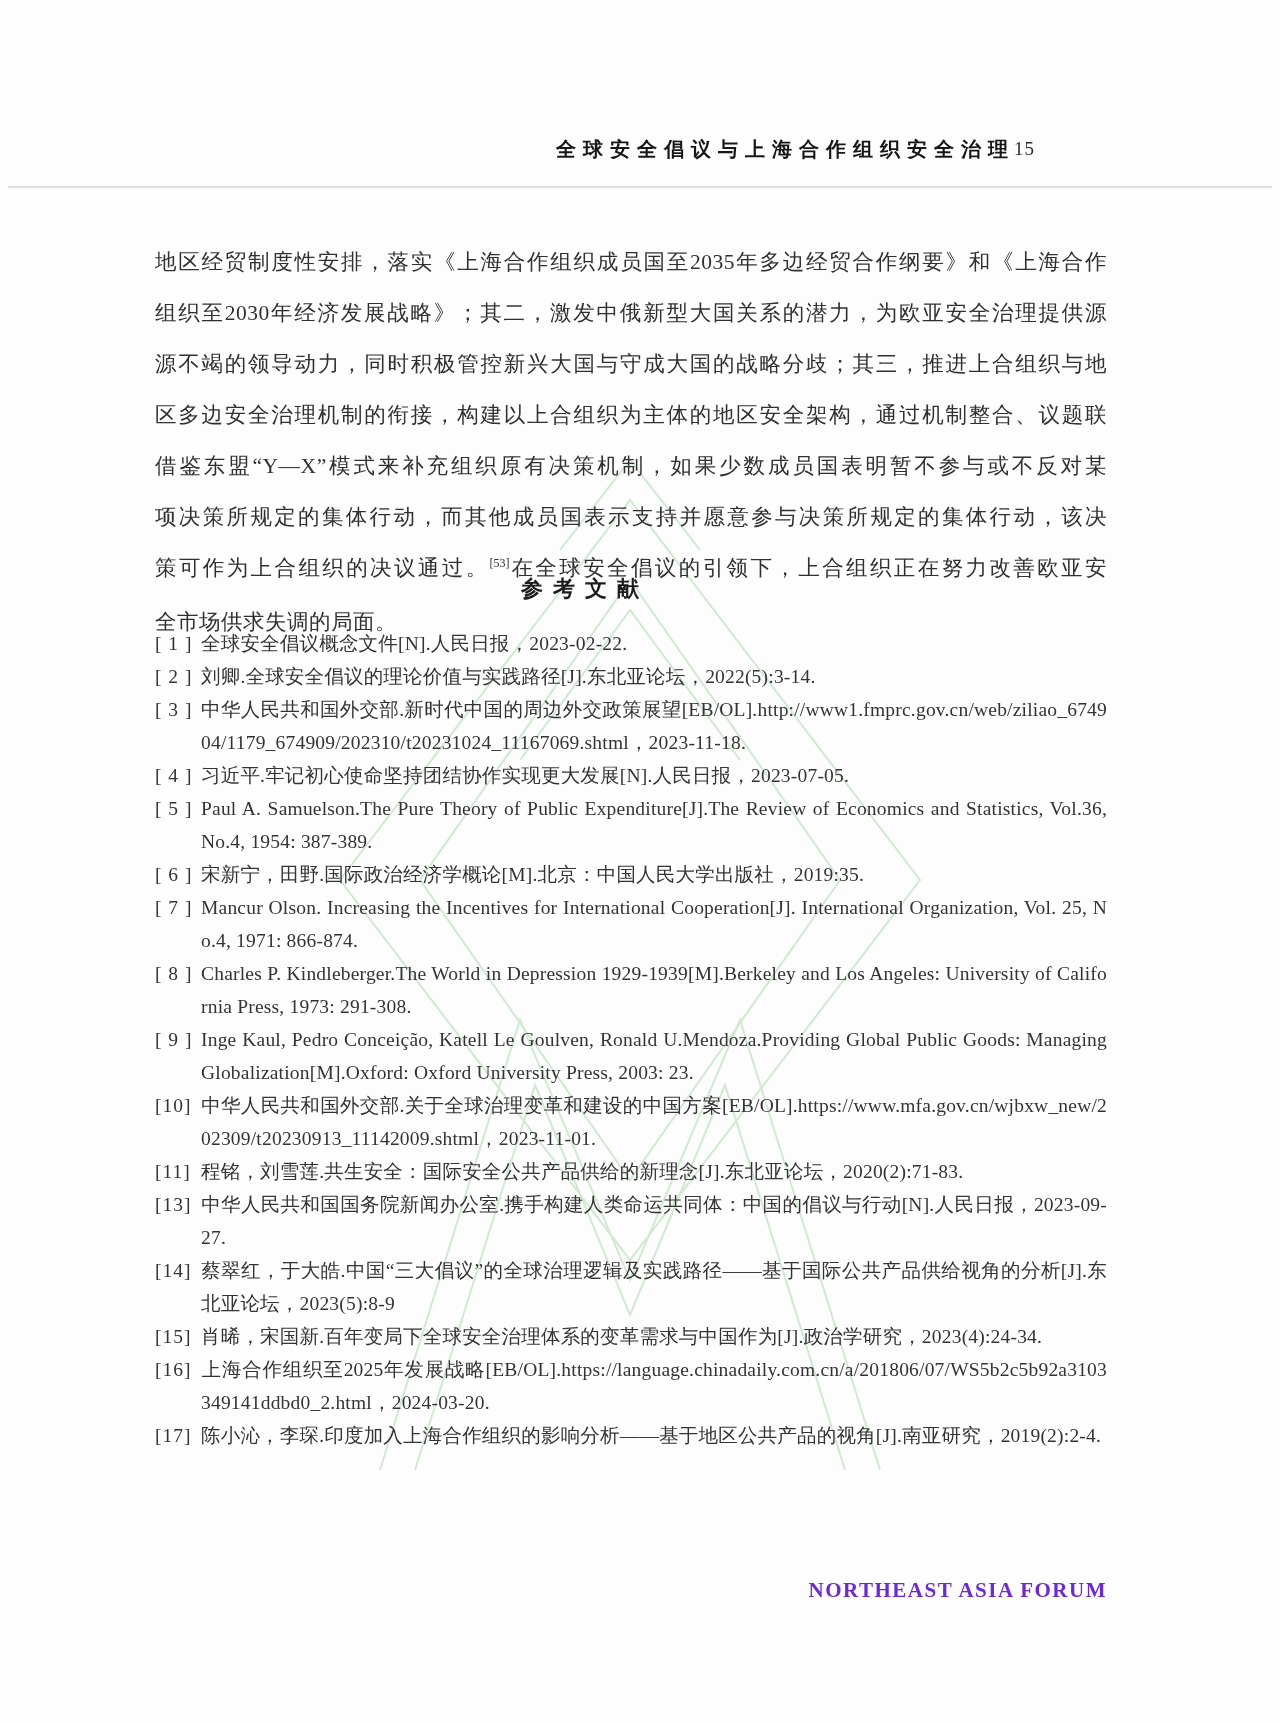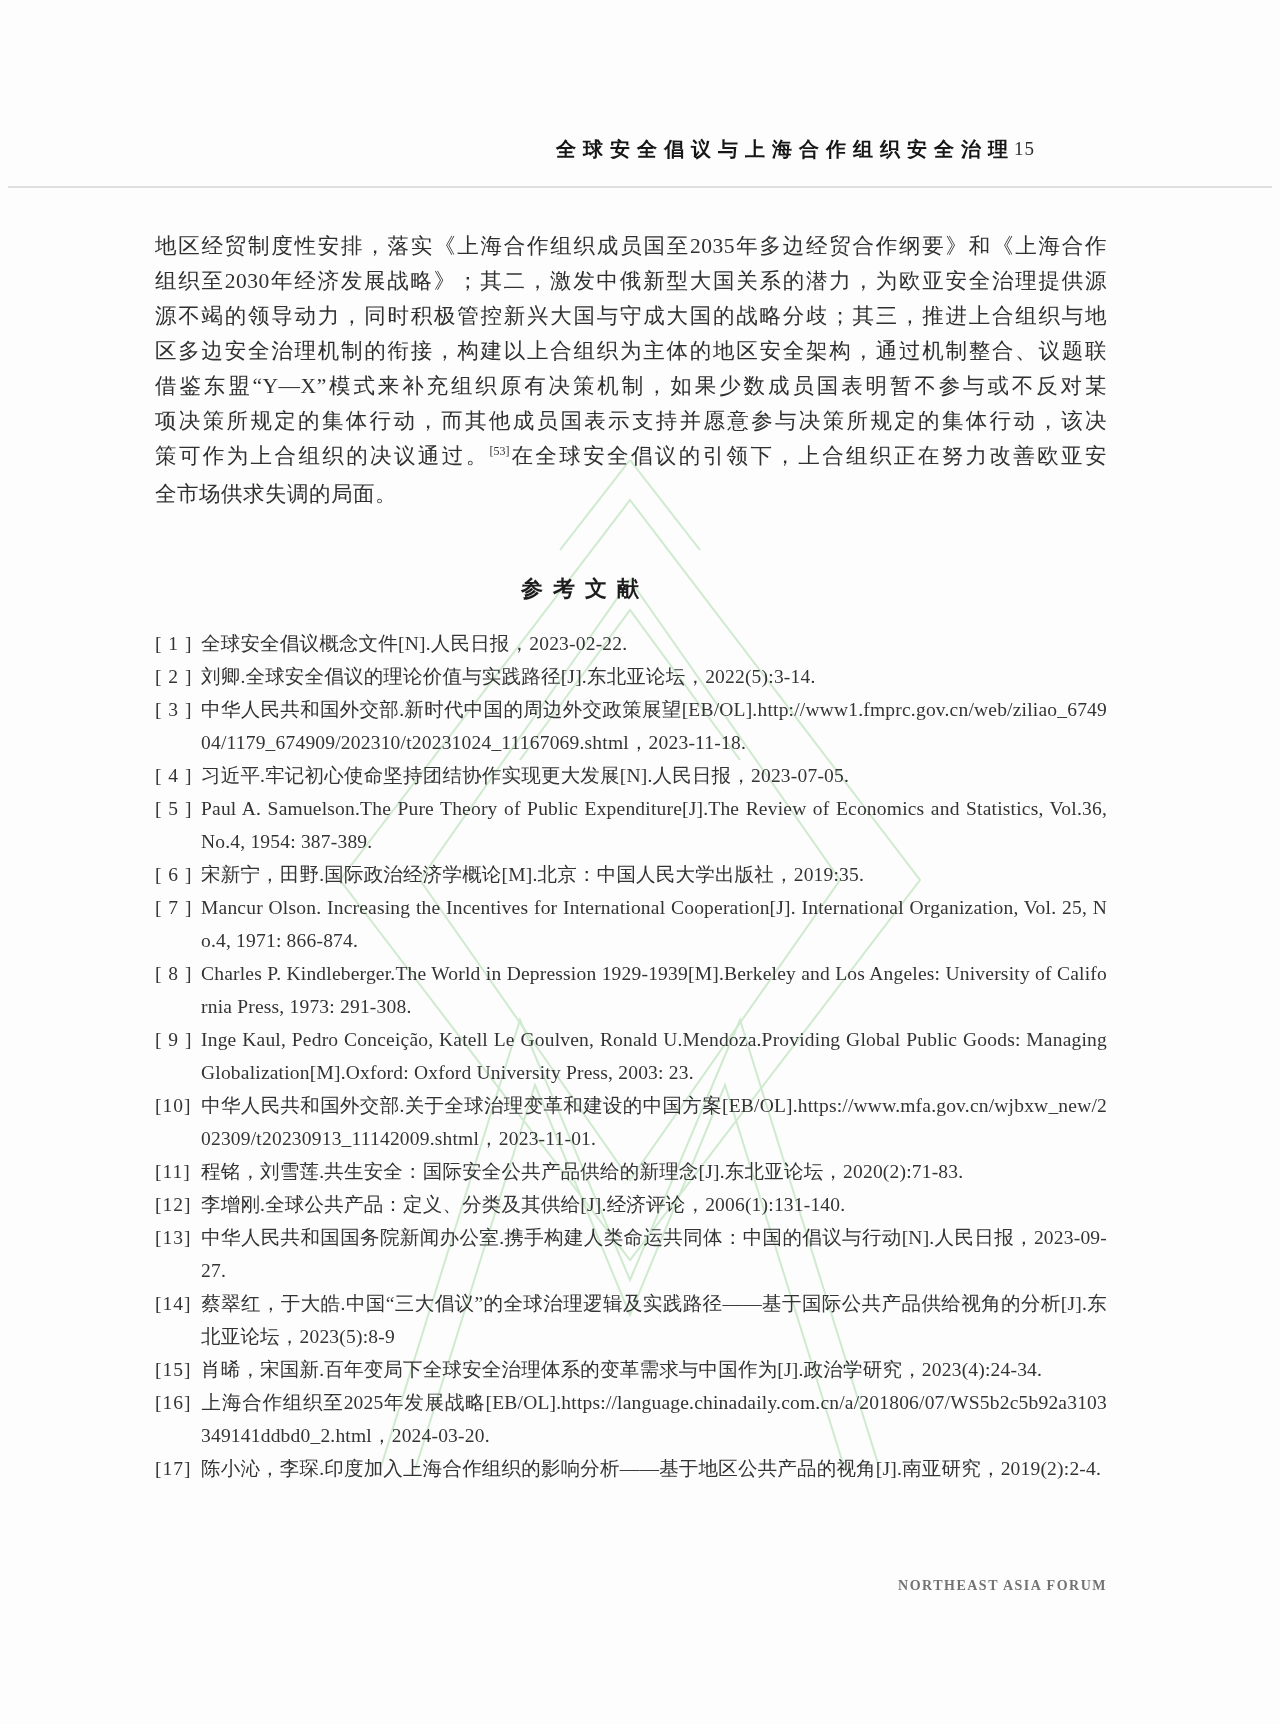--- a/index.html
+++ b/index.html
@@ -17,21 +17,21 @@
   .header-page-num{
     position:absolute;left:975px;top:138px;width:60px;text-align:right;
     font-size:19px;color:#2c2c2c;letter-spacing:1px;
   }
   .header-rule{position:absolute;left:8px;right:8px;top:186px;height:2px;background:#e0e0e0;}
   
   .body-text{
     position:absolute;left:155px;top:229px;width:952px;
     font-size:21.5px;line-height:35px;color:#303030;letter-spacing:0.5px;
   }
-  .line{text-align:justify;text-align-last:justify;white-space:nowrap;}
+  .line{text-align:justify;text-align-last:justify;white-space:nowrap;margin-top:16px;}
   .line.wrap{white-space:normal;}
   .line.last{text-align-last:left;}
   .sup{font-size:12px;position:relative;top:-8px;letter-spacing:0;}
   
   .refs-heading{
     position:absolute;left:155px;top:574px;width:860px;margin:0;text-align:center;
     font-family:"Liberation Sans","DejaVu Sans",sans-serif;
     font-size:22px;font-weight:bold;letter-spacing:10px;color:#1c1c1c;
   }
   .refs{
@@ -40,21 +40,21 @@
   }
   .ref{
     text-align:justify;word-break:break-all;
     padding-left:46px;text-indent:-46px;
   }
   .ref-num{display:inline-block;width:46px;text-indent:0;letter-spacing:1px;}
   .ref-text{letter-spacing:0.2px;}
   
   .footer{
     position:absolute;top:1578px;left:600px;width:507px;text-align:right;
-    font-size:14px;font-weight:bold;letter-spacing:1.5px;color:#737373;
+    font-size:21px;font-weight:bold;letter-spacing:1.5px;color:#6d28d9;
     font-family:"Liberation Serif","DejaVu Serif",serif;
   }
 </style>
 </head>
 <body>
 
 <div class="page">
 
   <svg class="watermark" viewBox="0 0 620 1030" xmlns="http://www.w3.org/2000/svg">
     <g fill="none" stroke="#cfeacf" stroke-width="2">
@@ -91,21 +91,20 @@
         <div class="ref"><span class="ref-num">[ 2 ]</span><span class="ref-text">刘卿.全球安全倡议的理论价值与实践路径[J].东北亚论坛，2022(5):3-14.</span></div>
         <div class="ref"><span class="ref-num">[ 3 ]</span><span class="ref-text">中华人民共和国外交部.新时代中国的周边外交政策展望[EB/OL].http://www1.fmprc.gov.cn/web/ziliao_674904/1179_674909/202310/t20231024_11167069.shtml，2023-11-18.</span></div>
         <div class="ref"><span class="ref-num">[ 4 ]</span><span class="ref-text">习近平.牢记初心使命坚持团结协作实现更大发展[N].人民日报，2023-07-05.</span></div>
         <div class="ref"><span class="ref-num">[ 5 ]</span><span class="ref-text">Paul A. Samuelson.The Pure Theory of Public Expenditure[J].The Review of Economics and Statistics, Vol.36, No.4, 1954: 387-389.</span></div>
         <div class="ref"><span class="ref-num">[ 6 ]</span><span class="ref-text">宋新宁，田野.国际政治经济学概论[M].北京：中国人民大学出版社，2019:35.</span></div>
         <div class="ref"><span class="ref-num">[ 7 ]</span><span class="ref-text">Mancur Olson. Increasing the Incentives for International Cooperation[J]. International Organization, Vol. 25, No.4, 1971: 866-874.</span></div>
         <div class="ref"><span class="ref-num">[ 8 ]</span><span class="ref-text">Charles P. Kindleberger.The World in Depression 1929-1939[M].Berkeley and Los Angeles: University of California Press, 1973: 291-308.</span></div>
         <div class="ref"><span class="ref-num">[ 9 ]</span><span class="ref-text">Inge Kaul, Pedro Conceição, Katell Le Goulven, Ronald U.Mendoza.Providing Global Public Goods: Managing Globalization[M].Oxford: Oxford University Press, 2003: 23.</span></div>
         <div class="ref"><span class="ref-num">[10]</span><span class="ref-text">中华人民共和国外交部.关于全球治理变革和建设的中国方案[EB/OL].https://www.mfa.gov.cn/wjbxw_new/202309/t20230913_11142009.shtml，2023-11-01.</span></div>
         <div class="ref"><span class="ref-num">[11]</span><span class="ref-text">程铭，刘雪莲.共生安全：国际安全公共产品供给的新理念[J].东北亚论坛，2020(2):71-83.</span></div>
-        <div class="ref"><span class="ref-num">[12]</span><span class="ref-text">李增刚.全球公共产品：定义、分类及其供给[J].经济评论，2006(1):131-140.</span></div>
         <div class="ref"><span class="ref-num">[13]</span><span class="ref-text">中华人民共和国国务院新闻办公室.携手构建人类命运共同体：中国的倡议与行动[N].人民日报，2023-09-27.</span></div>
         <div class="ref"><span class="ref-num">[14]</span><span class="ref-text">蔡翠红，于大皓.中国“三大倡议”的全球治理逻辑及实践路径——基于国际公共产品供给视角的分析[J].东北亚论坛，2023(5):8-9</span></div>
         <div class="ref"><span class="ref-num">[15]</span><span class="ref-text">肖晞，宋国新.百年变局下全球安全治理体系的变革需求与中国作为[J].政治学研究，2023(4):24-34.</span></div>
         <div class="ref"><span class="ref-num">[16]</span><span class="ref-text">上海合作组织至2025年发展战略[EB/OL].https://language.chinadaily.com.cn/a/201806/07/WS5b2c5b92a3103349141ddbd0_2.html，2024-03-20.</span></div>
         <div class="ref"><span class="ref-num">[17]</span><span class="ref-text">陈小沁，李琛.印度加入上海合作组织的影响分析——基于地区公共产品的视角[J].南亚研究，2019(2):2-4.</span></div>
       </section>
 
     <footer class="footer">NORTHEAST ASIA FORUM</footer>
 
   </div>

